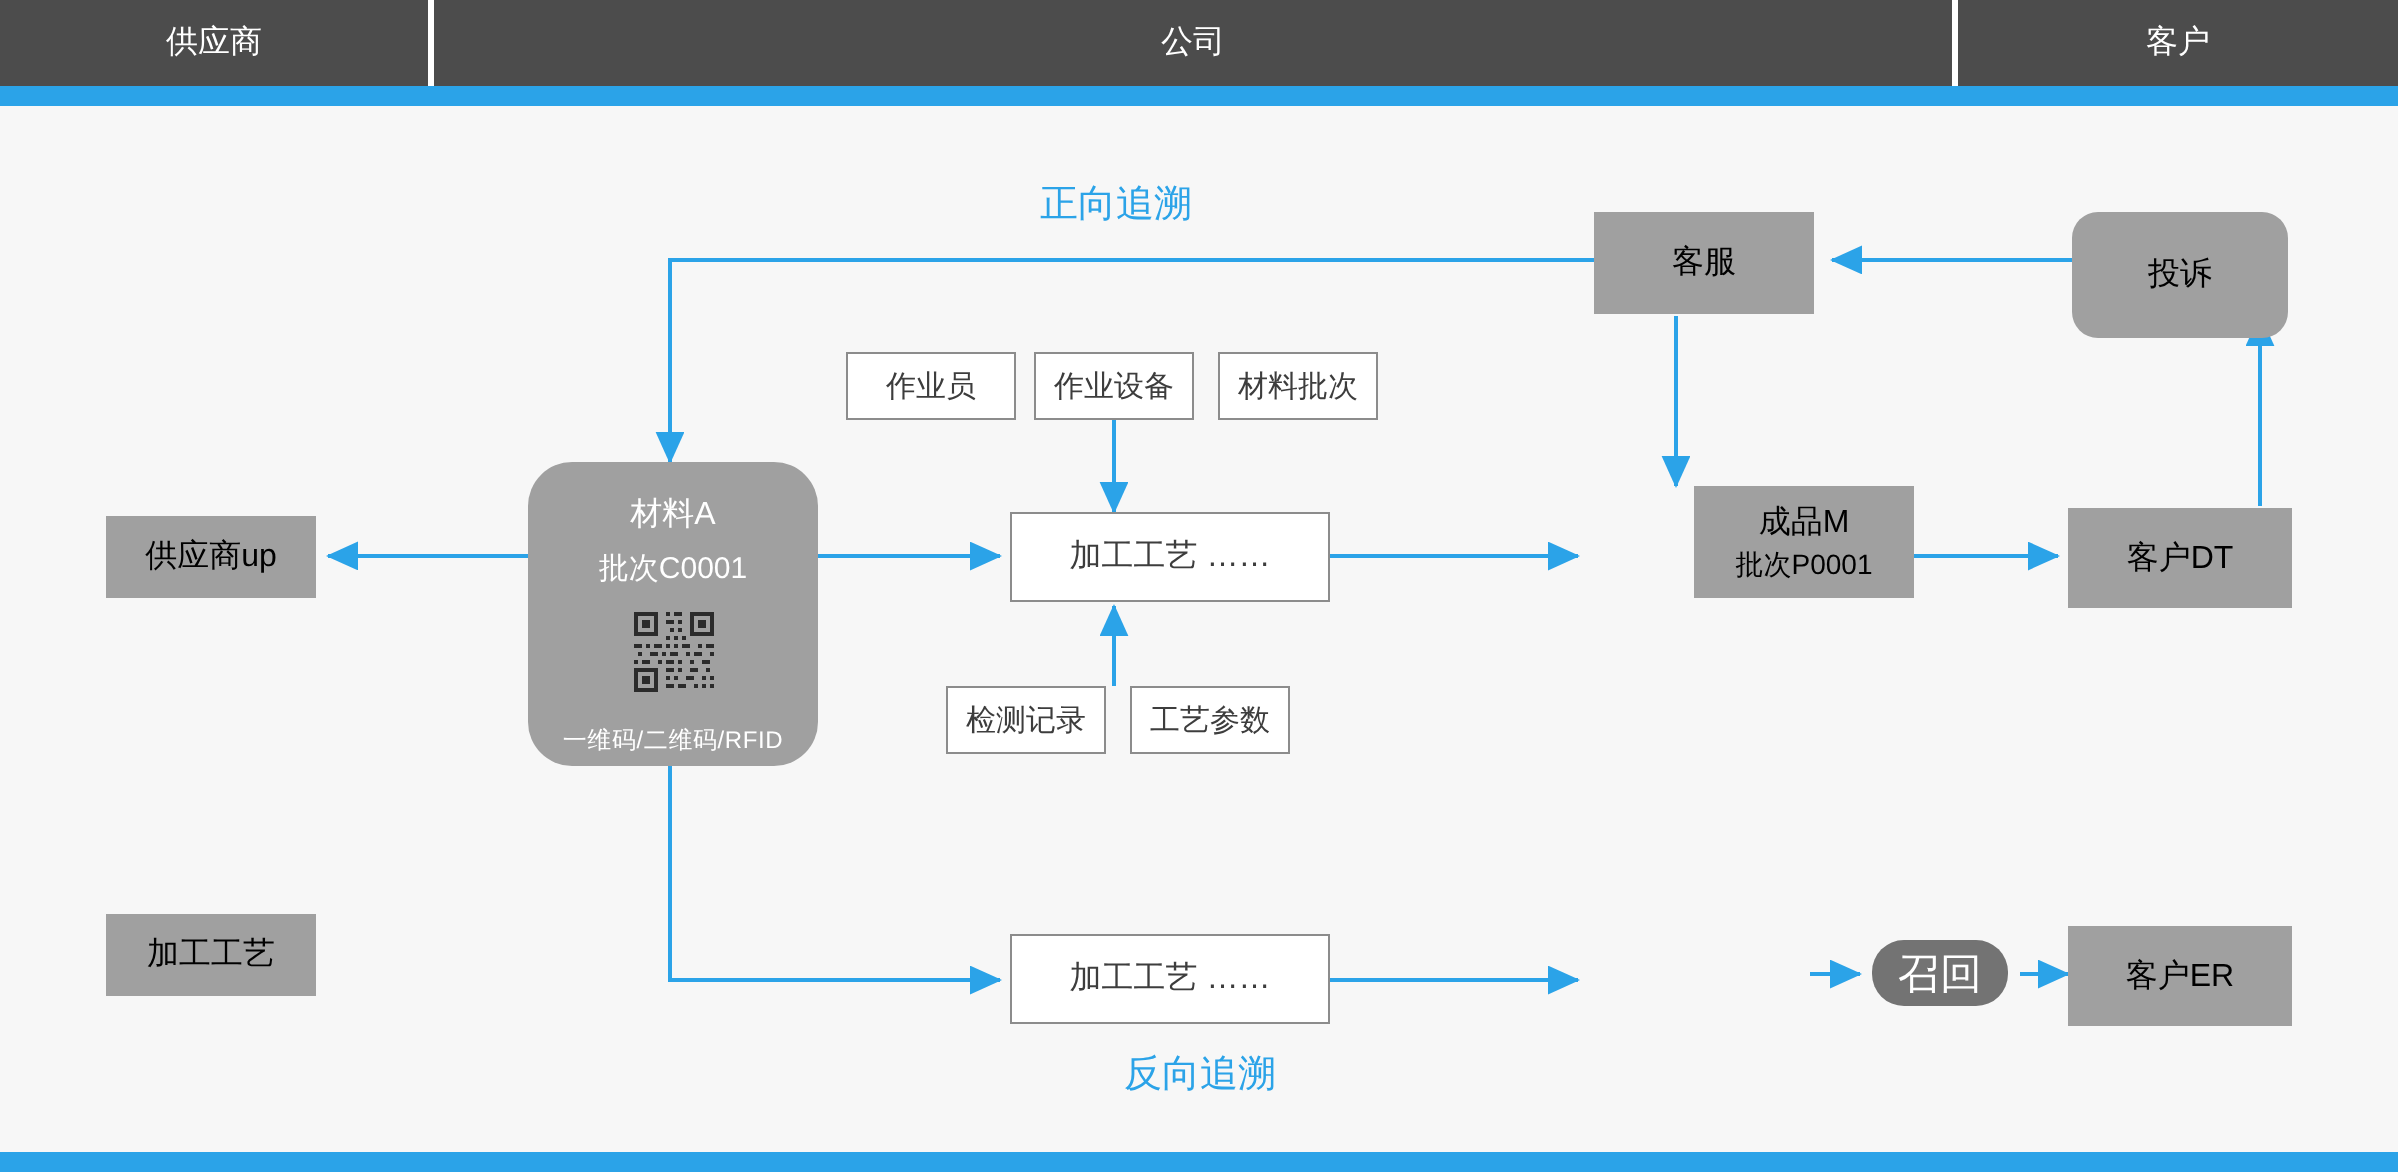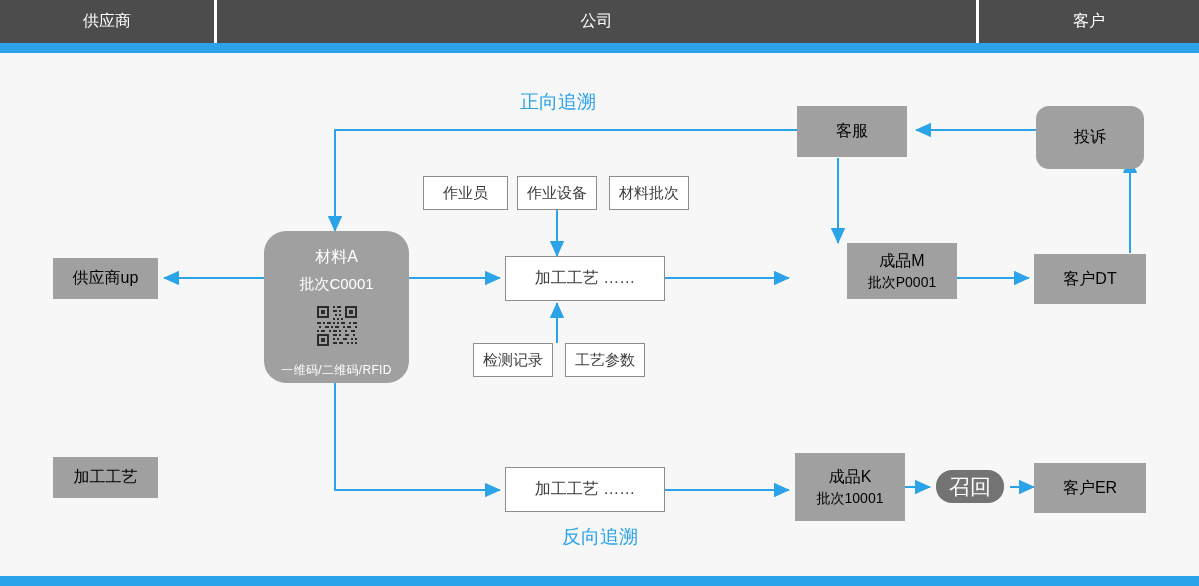--- a/index.html
+++ b/index.html
@@ -317,24 +317,20 @@
     </div>
 
     <div class="node gray" style="left:1034px; top:201px; width:112px; height:50px;">
       <span>客户DT</span>
     </div>
 
     <div class="node white" style="left:505px; top:414px; width:160px; height:45px; font-size:16px;">
       <span>加工工艺  ……</span>
     </div>
 
-    <div class="node gray" style="left:795px; top:400px; width:110px; height:68px;">
-      <span>成品K</span>
-      <span class="sub">批次10001</span>
-    </div>
 
     <div class="node orange" style="left:936px; top:417px; width:68px; height:33px;">
       <span>召回</span>
     </div>
 
     <div class="node gray" style="left:1034px; top:410px; width:112px; height:50px;">
       <span>客户ER</span>
     </div>
 
   </div>

